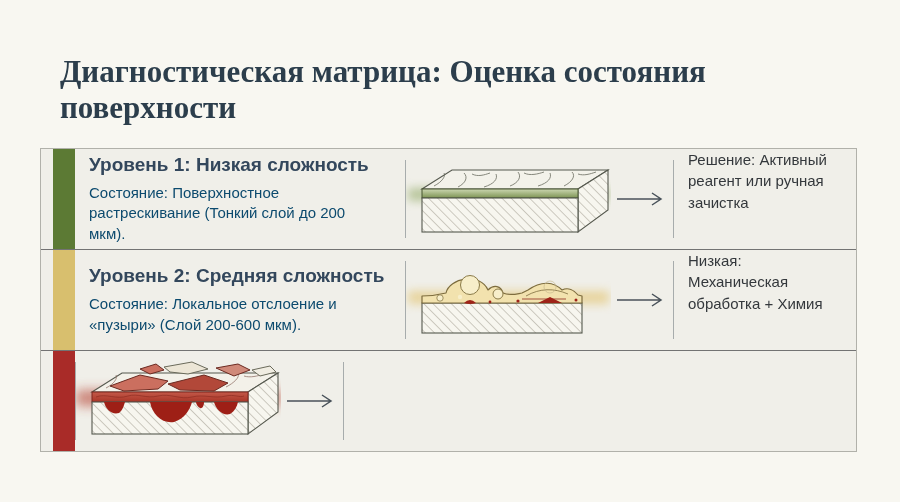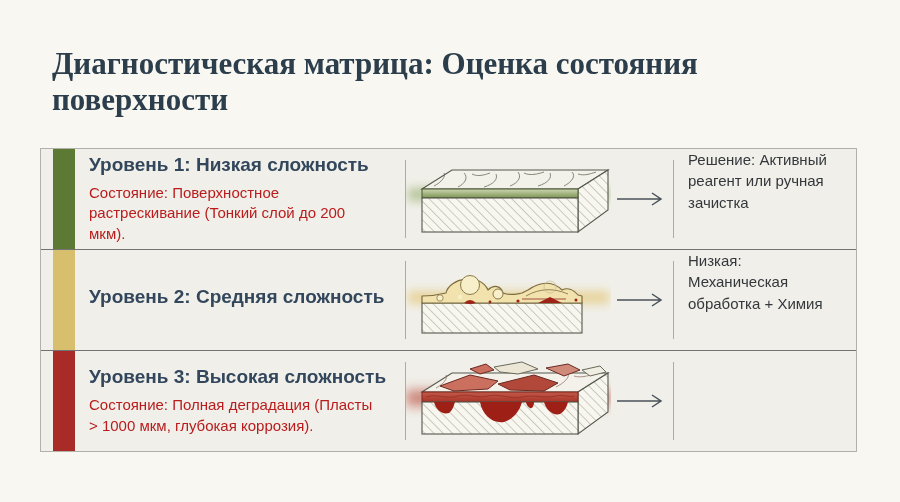--- a/index.html
+++ b/index.html
@@ -4,21 +4,21 @@
 <style>
   html,body{margin:0;padding:0;}
   body{
     width:900px;height:502px;overflow:hidden;
     background:#f8f7f1;
     font-family:"Liberation Sans",sans-serif;
   }
   .slide{position:relative;width:900px;height:502px;}
 
   .page-title{
-    position:absolute;left:48px;top:42px;width:805px;margin:4px;
+    position:absolute;left:48px;top:42px;width:805px;margin:12px;
     font-family:"Liberation Serif",serif;font-weight:700;
     font-size:31px;line-height:1.16;color:#2c3e4c;
   }
 
   .matrix{
     position:absolute;left:40px;top:148px;width:815px;
     border:1px solid #b1b1aa;background:#f0efe9;
   }
   .row{display:flex;height:100px;background:#f0efe9;padding-left:12px;}
   .row + .row{border-top:1px solid #737373;}
@@ -27,21 +27,21 @@
 
   .cell-text{
     width:330px;flex:none;box-sizing:border-box;
     padding:0 10px 0 14px;
     display:flex;flex-direction:column;justify-content:center;
   }
   .level-title{
     font-size:19px;font-weight:700;color:#33475c;margin:0 0 7px 0;
   }
   .condition{
-    font-size:15px;color:#b91c1c;line-height:1.36;max-width:292px;margin:0;
+    font-size:15px;color:#0c4a6e;line-height:1.36;max-width:292px;margin:0;
   }
 
   .vdiv{width:1px;flex:none;background:#a7acac;height:78%;align-self:center;}
 
   .cell-illus{
     width:205px;flex:none;display:flex;align-items:center;justify-content:center;
   }
   .cell-arrow{
     width:62px;flex:none;display:flex;align-items:center;justify-content:center;
   }
@@ -108,20 +108,21 @@
       <div class="vdiv"></div>
       <div class="cell-solution">
         <p class="solution">Решение: Активный реагент или ручная зачистка</p>
       </div>
     </div>
 
     <div class="row">
       <div class="accent" style="background-color: rgb(216, 191, 110);"></div>
       <div class="cell-text">
         <p class="level-title">Уровень 2: Средняя сложность</p>
+        <p class="condition">Состояние: Локальное отслоение и «пузыри» (Слой 200-600 мкм).</p>
       </div>
       <div class="vdiv"></div>
       <div class="cell-illus">
         <svg width="205" height="82" viewBox="0 0 205 82">
           <defs>
             <pattern id="ph2" width="6.5" height="6.5" patternUnits="userSpaceOnUse" patternTransform="rotate(-45)">
               <rect width="6.5" height="6.5" fill="#f7f6ef"></rect>
               <line x1="0" y1="0" x2="0" y2="6.5" stroke="#b5b2a6" stroke-width="1.3"></line>
             </pattern>
             <filter id="pb2" x="-30%" y="-200%" width="160%" height="500%">
@@ -151,24 +152,20 @@
         </svg>
       </div>
       <div class="vdiv"></div>
       <div class="cell-solution">
         <p class="solution">Низкая: Механическая обработка + Химия</p>
       </div>
     </div>
 
     <div class="row">
       <div class="accent" style="background-color: rgb(169, 43, 40);"></div>
-      <div class="cell-text">
-        <p class="level-title">Уровень 3: Высокая сложность</p>
-        <p class="condition">Состояние: Полная деградация (Пласты &gt; 1000 мкм, глубокая коррозия).</p>
-      </div>
       <div class="vdiv"></div>
       <div class="cell-illus">
         <svg width="205" height="82" viewBox="0 0 205 82">
           <defs>
             <pattern id="ph3" width="6.5" height="6.5" patternUnits="userSpaceOnUse" patternTransform="rotate(-45)">
               <rect width="6.5" height="6.5" fill="#f7f6ef"></rect>
               <line x1="0" y1="0" x2="0" y2="6.5" stroke="#b5b2a6" stroke-width="1.3"></line>
             </pattern>
             <linearGradient id="pg3" x1="0" y1="0" x2="0" y2="1">
               <stop offset="0" stop-color="#c35949"></stop>

